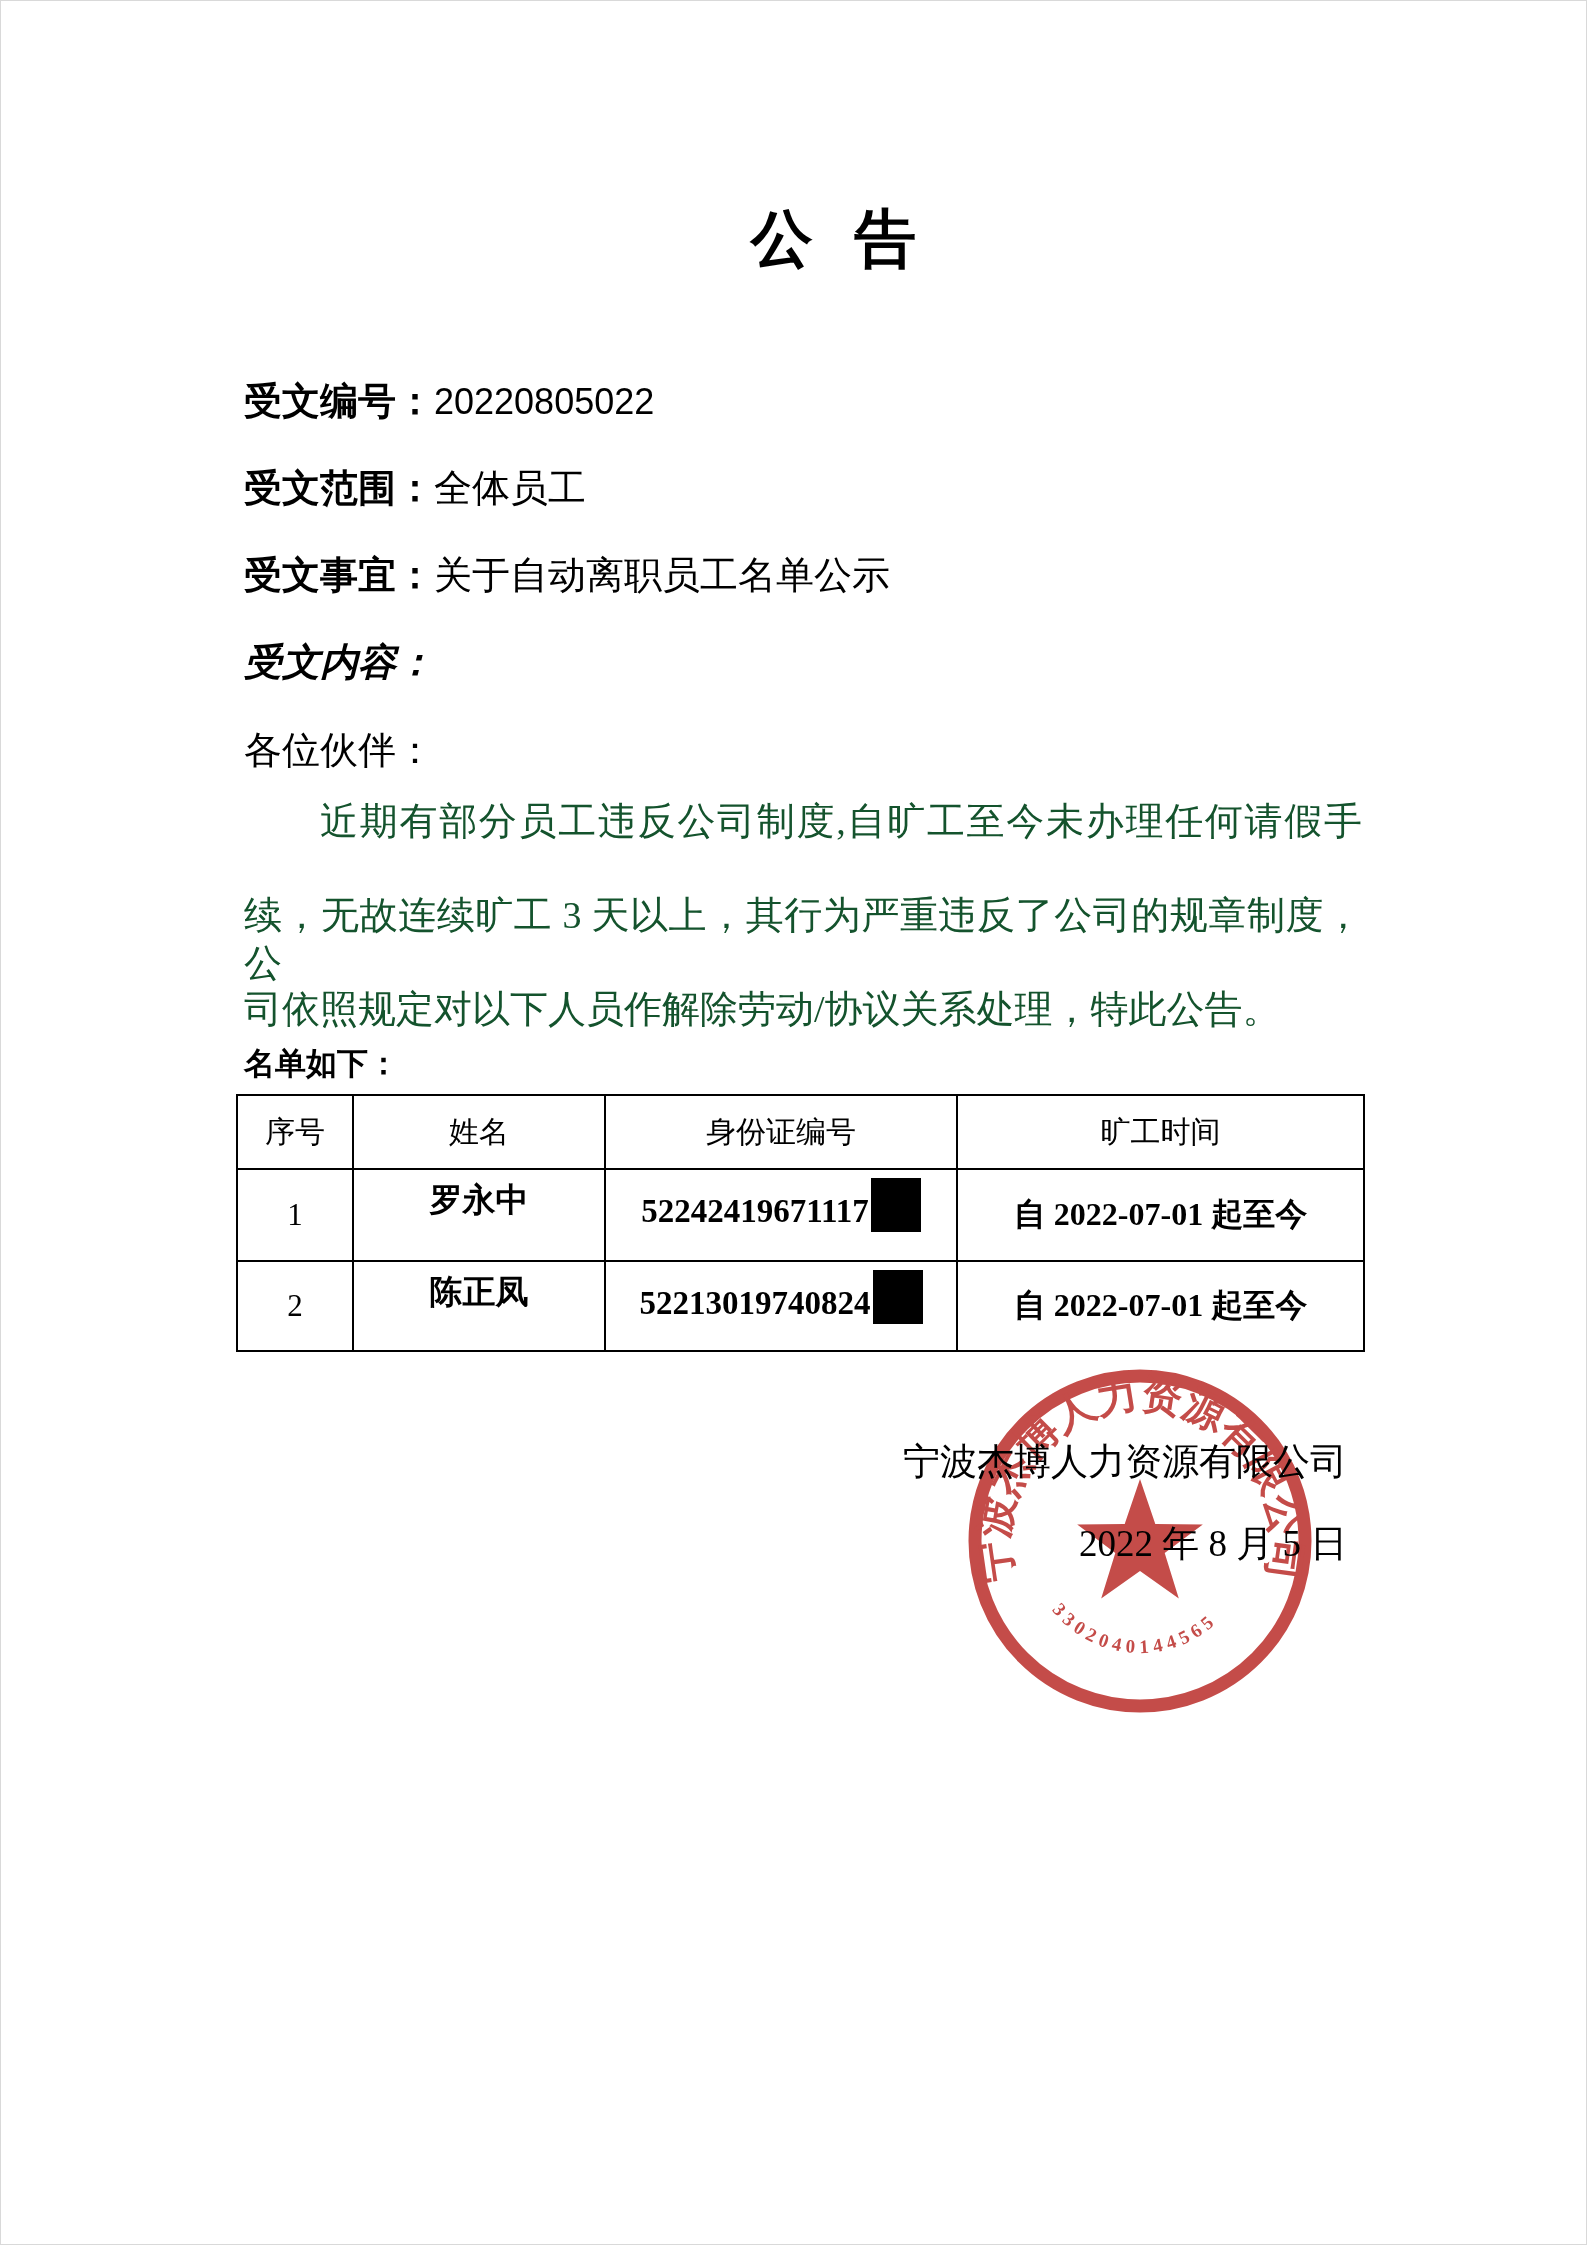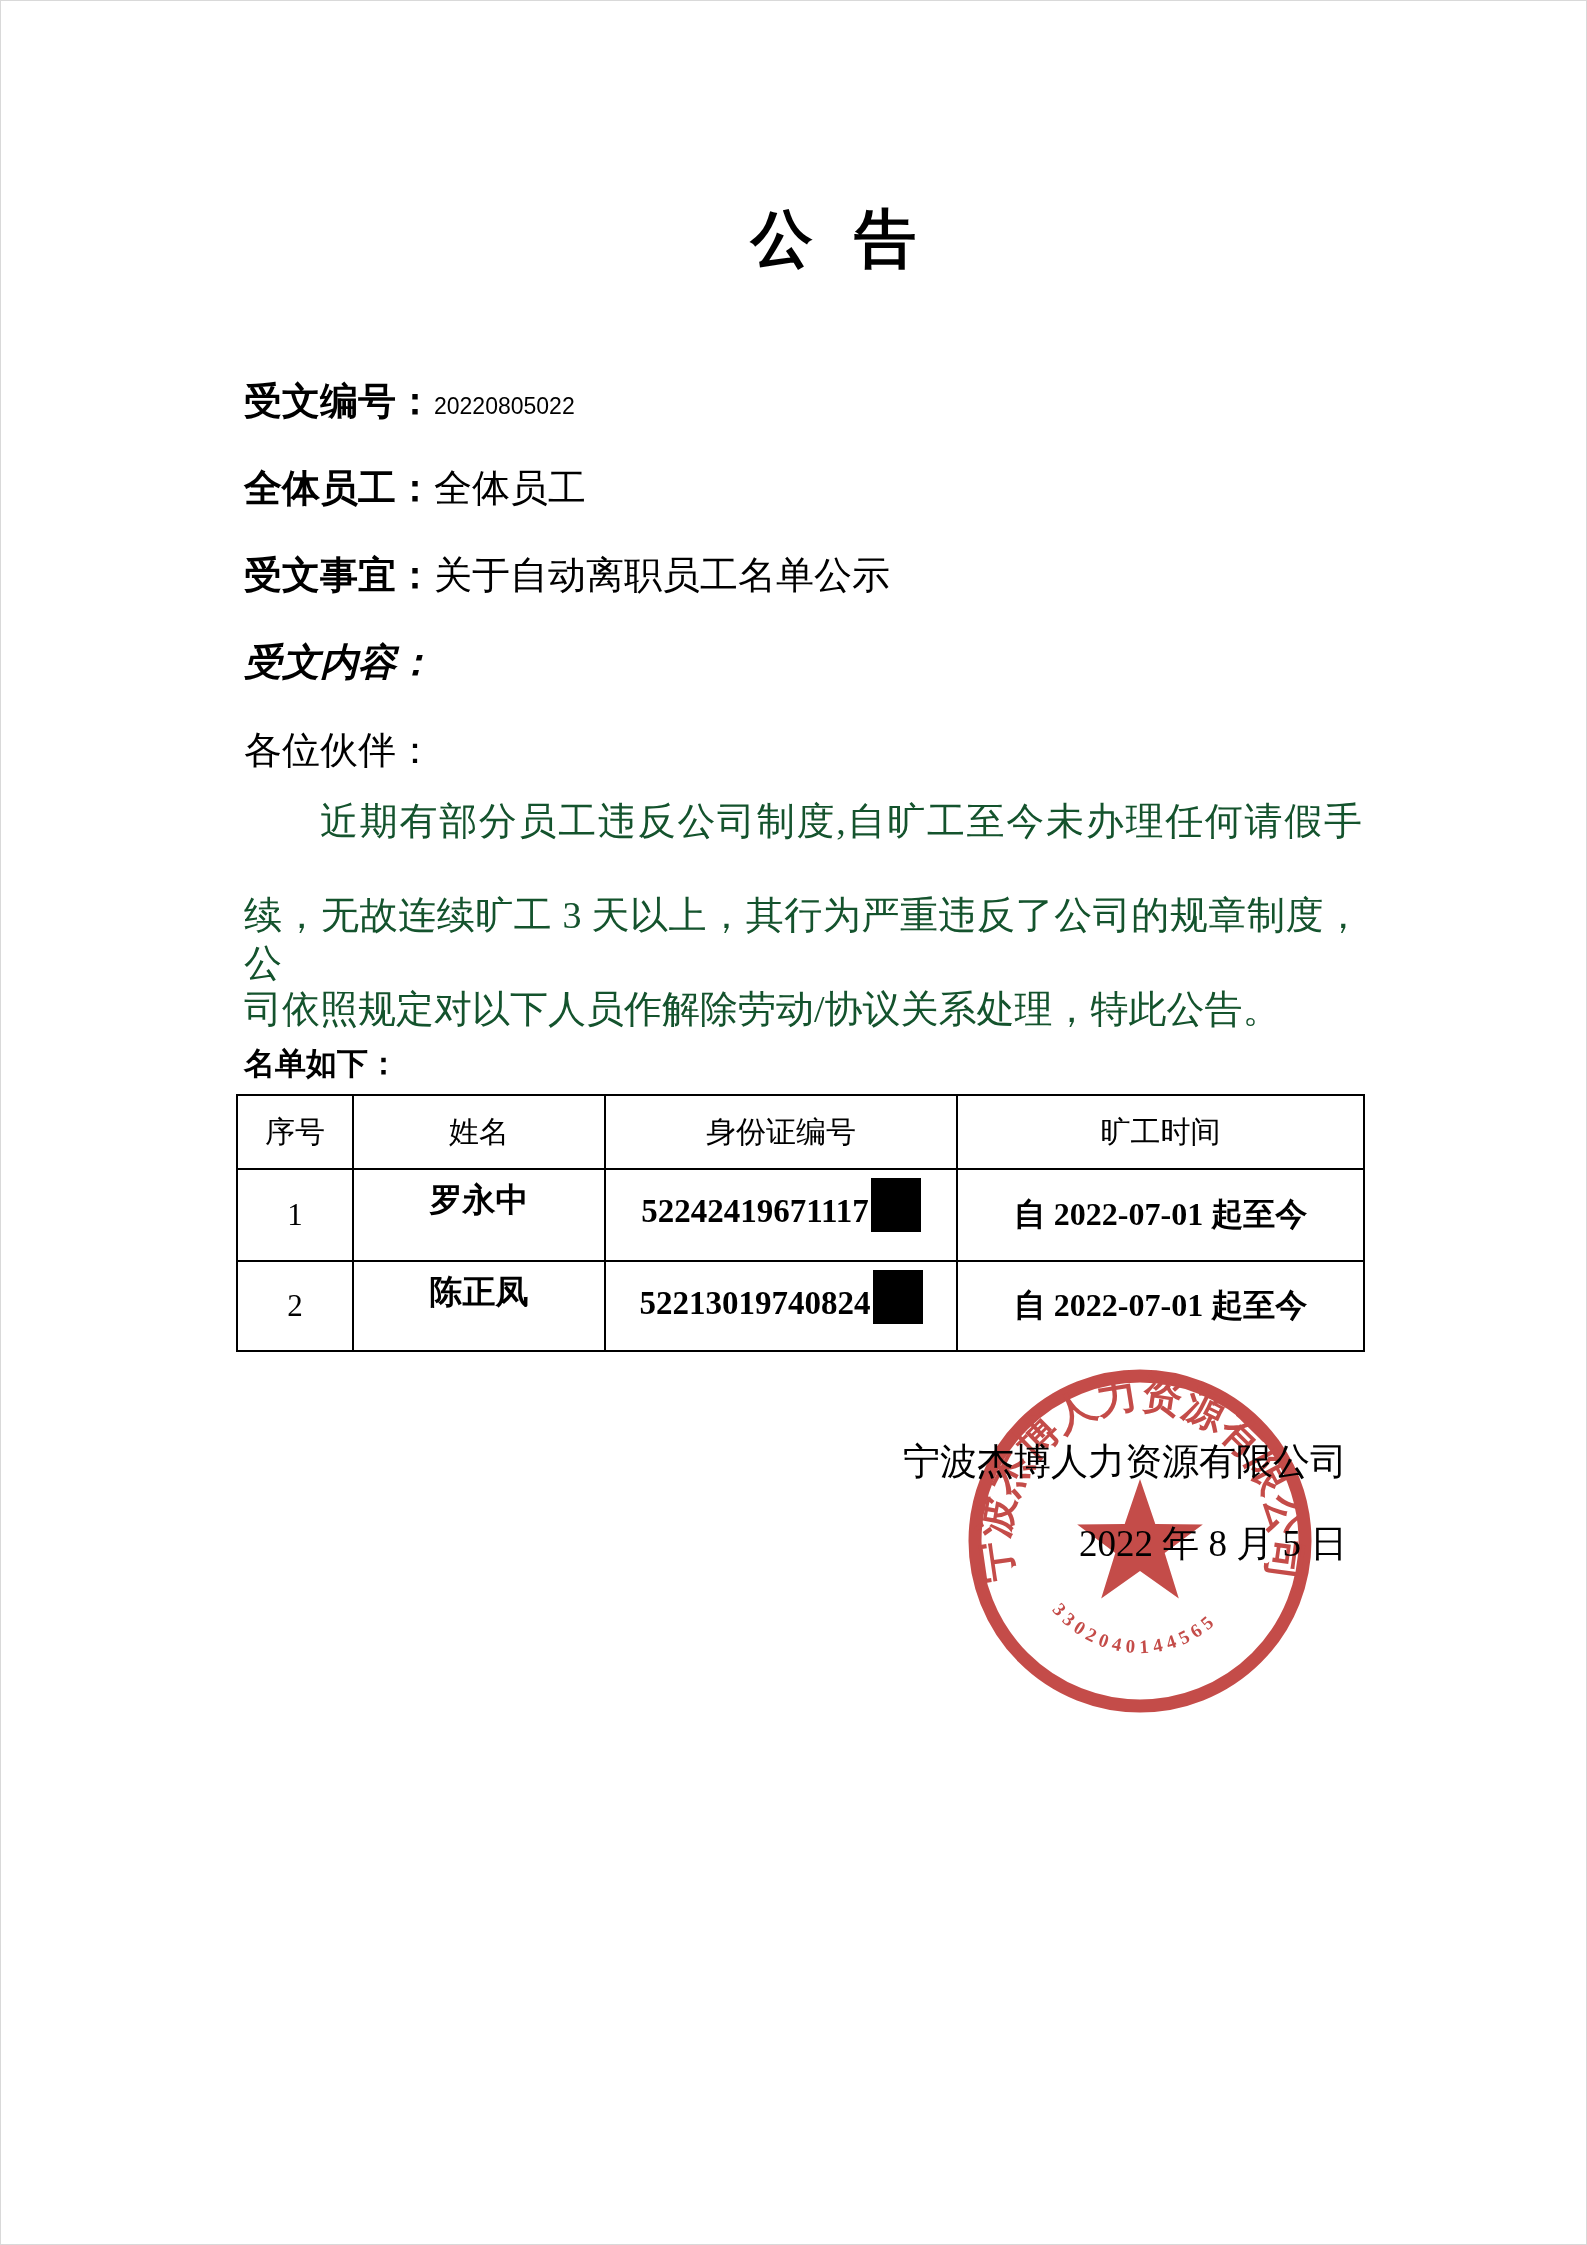--- a/index.html
+++ b/index.html
@@ -20,21 +20,21 @@
     text-align:center;
     font-size:62px;font-weight:bold;
     word-spacing:22px;
     letter-spacing:2px;
     padding-left:40px;
   }
   
   .meta-line{left:243px;width:1150px;font-size:38px;line-height:44px;white-space:nowrap;}
   .meta-label{font-weight:bold;}
   .meta-value{font-weight:normal;}
-  .meta-value.num{font-family:"Liberation Sans","DejaVu Sans",sans-serif;font-size:23px;margin-top:41px;}
+  .meta-value.num{font-family:"Liberation Sans","DejaVu Sans",sans-serif;font-size:36px;margin-top:41px;}
   #meta-0{top:378px;}
   #meta-1{top:465px;}
   #meta-2{top:552px;}
   #meta-3{top:639px;font-style:italic;}
   #salutation{top:724px;left:243px;font-size:38px;}
   
   .body-line{
     left:243px;width:1118px;
     font-size:38px;line-height:48px;
     text-align:justify;text-align-last:justify;
@@ -88,21 +88,21 @@
 <body>
 
 <div id="page">
 
   <div class="abs" id="doc-title">公 告</div>
 
   <div class="abs meta-line" id="meta-0">
     <span class="meta-label">受文编号：</span><span class="meta-value num">20220805022</span>
   </div>
   <div class="abs meta-line" id="meta-1">
-    <span class="meta-label">全体员工：</span><span class="meta-value">全体员工</span>
+    <span class="meta-label">受文范围：</span><span class="meta-value">全体员工</span>
   </div>
   <div class="abs meta-line" id="meta-2">
     <span class="meta-label">受文事宜：</span><span class="meta-value">关于自动离职员工名单公示</span>
   </div>
   <div class="abs meta-line" id="meta-3">
     <span class="meta-label">受文内容：</span><span class="meta-value"></span>
   </div>
 
   <div class="abs" id="salutation">各位伙伴：</div>
 

